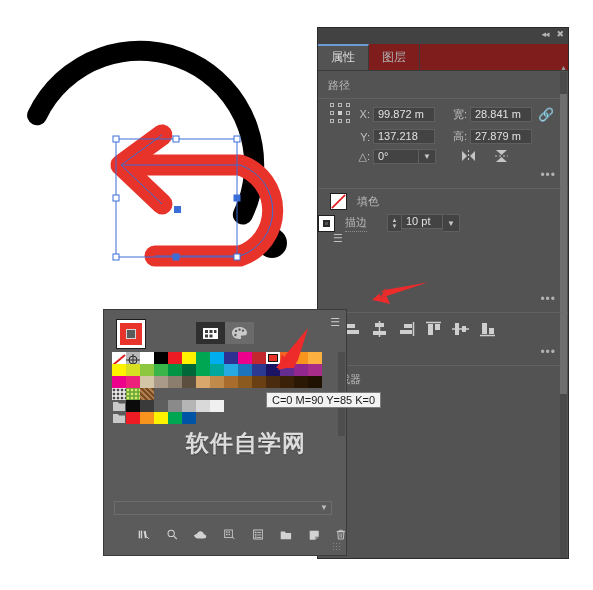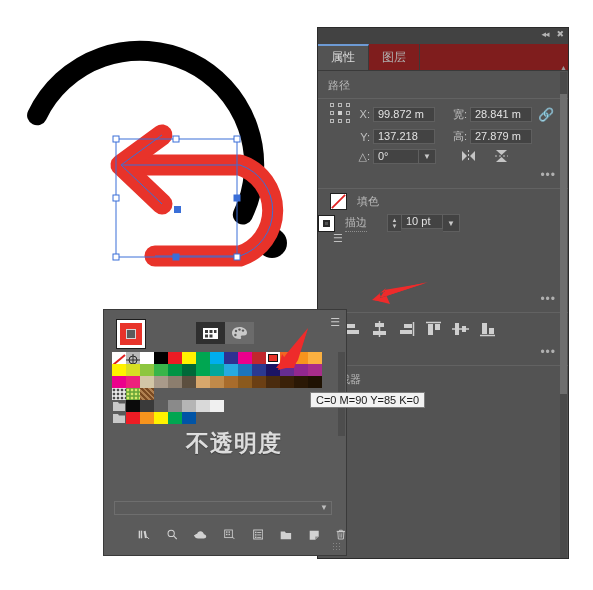--- a/index.html
+++ b/index.html
@@ -122,21 +122,20 @@
   .srow .cell{width:14px;height:12px;flex:none;}
   .grid-scroll{
     position:absolute;right:-7px;top:0;width:7px;height:84px;background:#4d4d4d;
   }
 
   .tooltip{
     position:absolute;left:266px;top:392px;
     background:#f2f2f2;border:1px solid #7d7d7d;color:#1a1a1a;
     font-size:11px;padding:1px 5px;white-space:nowrap;
     font-family:"Liberation Sans",sans-serif;
-    margin-left:44px;
   }
 
   .watermark{
     position:absolute;left:186px;top:428px;color:rgba(255,255,255,.82);
     font-size:23px;font-weight:bold;letter-spacing:1px;pointer-events:none;
     text-shadow:0 1px 1px rgba(0,0,0,.35);
   }
   .watermark .url{display:block;font-size:12px;letter-spacing:1.2px;margin-top:-1px;}
 
   .sp-bottombar{
@@ -517,21 +516,21 @@
         <line x1="8.4" y1="5.6" x2="8.1" y2="12" stroke="#d2d2d2"></line>
       </svg>
     </div>
     <div class="grip"></div>
   </div>
 </div>
 
 <div class="tooltip">C=0 M=90 Y=85 K=0</div>
 
 <div class="watermark">
-  <span>不透明度</span>
+  <span>软件自学网</span>
 </div>
 
 <svg class="arrow-anno" style="left:360px;top:278px;" width="70" height="40">
   <path d="M68 4 L20 20 L26 10 L12 22 L24 24 L19 15 Z" fill="#ee2b2b"></path>
   <path d="M66 5 L14 22 L30 26 L24 12 Z" fill="#ee2b2b"></path>
 </svg>
 
 <svg class="arrow-anno" style="left:268px;top:326px;" width="50" height="52">
   <path d="M40 2 L22 40 L14 28 L10 44 L26 40 L30 34 Z" fill="#ee2b2b"></path>
   <path d="M40 2 L26 42 L8 42 L20 26 Z" fill="#ee2b2b"></path>

